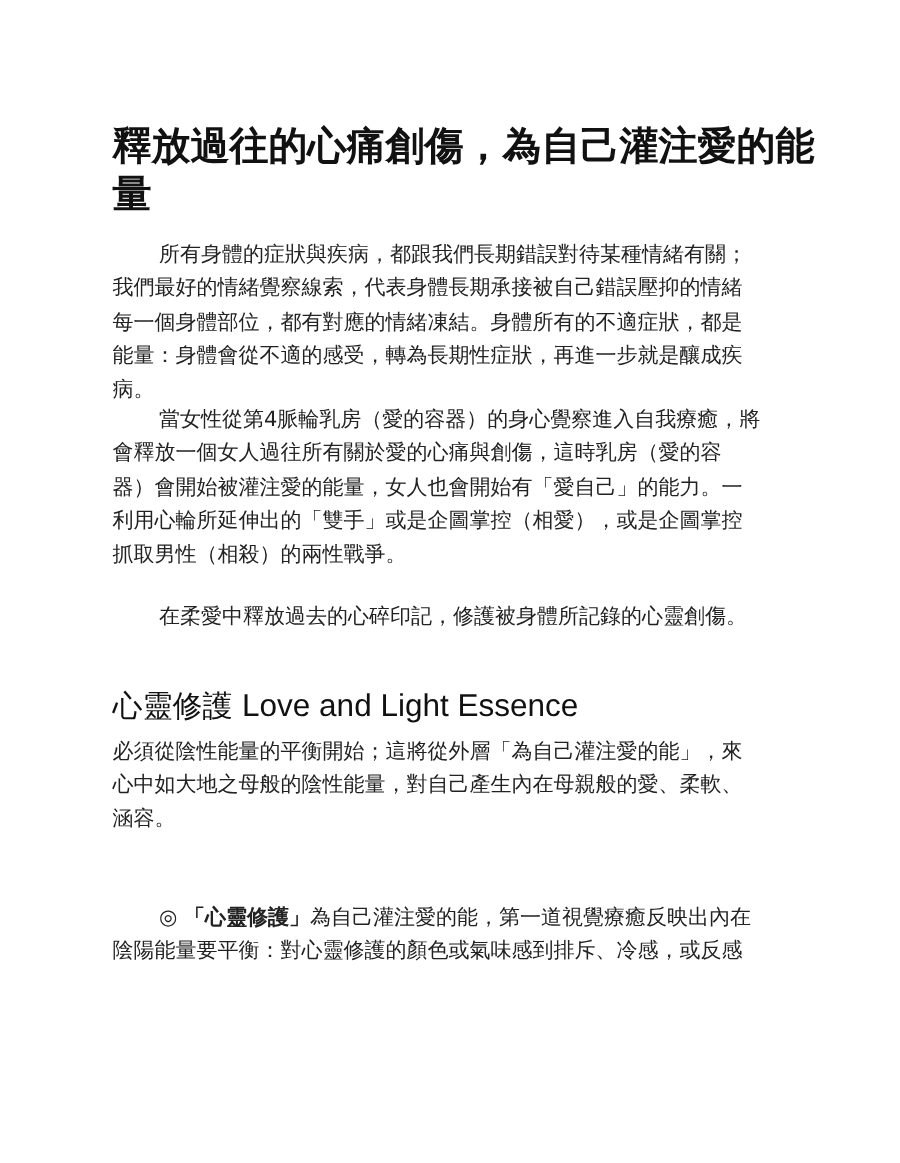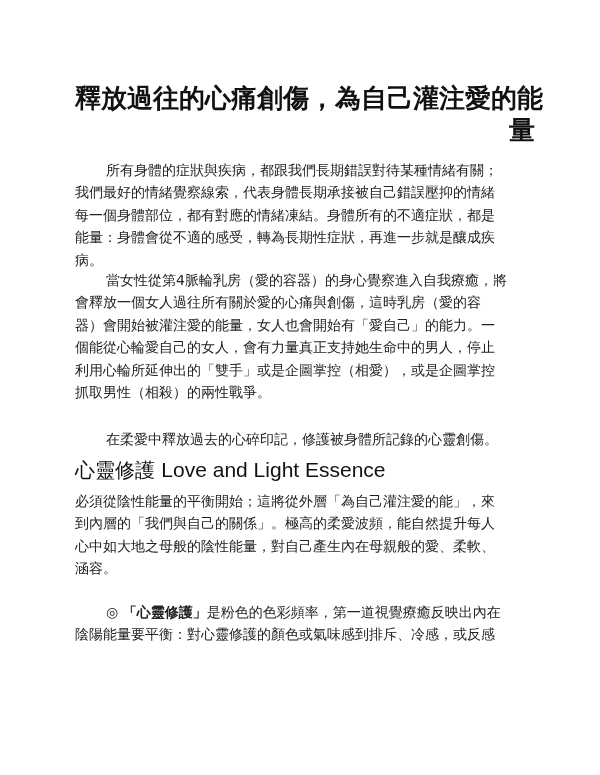--- a/index.html
+++ b/index.html
@@ -6,21 +6,20 @@
     body {
       width: 600px; height: 775px; overflow: hidden; position: relative;
       font-family: "DejaVu Sans", "Liberation Sans", sans-serif;
       color: #1a1a1a;
     }
     .page { position: absolute; left: 75px; top: 0; width: 450px; }
     .title {
       position: absolute; left: 0; top: 82px; width: 460px;
       font-size: 26px; line-height: 32px; font-weight: bold; margin: 0;
       color: #111;
-      text-align: right;
     }
     .title .ln { display: block; white-space: nowrap; }
     .para {
       position: absolute; left: 0; width: 450px; margin: 0;
       font-size: 14px; line-height: 22.4px; color: #222;
     }
     .para .ln { display: block; white-space: nowrap; }
     .para .ln.indent { padding-left: 31px; }
     .h2 {
       position: absolute; left: 0; top: 456px; margin: 0;
@@ -45,39 +44,37 @@
     <span class="ln">我們最好的情緒覺察線索，代表身體長期承接被自己錯誤壓抑的情緒</span>
     <span class="ln">每一個身體部位，都有對應的情緒凍結。身體所有的不適症狀，都是</span>
     <span class="ln">能量：身體會從不適的感受，轉為長期性症狀，再進一步就是釀成疾</span>
     <span class="ln">病。</span>
   </p>
 
   <p class="para" style="top:269px;">
     <span class="ln indent">當女性從第4脈輪乳房（愛的容器）的身心覺察進入自我療癒，將</span>
     <span class="ln">會釋放一個女人過往所有關於愛的心痛與創傷，這時乳房（愛的容</span>
     <span class="ln">器）會開始被灌注愛的能量，女人也會開始有「愛自己」的能力。一</span>
-    <span class="ln">個能從心輪愛自己的女人，會有力量真正支持她生命中的男人，停止</span>
     <span class="ln">利用心輪所延伸出的「雙手」或是企圖掌控（相愛），或是企圖掌控</span>
     <span class="ln">抓取男性（相殺）的兩性戰爭。</span>
   </p>
 
-  <p class="para" style="top:400px;margin-top:28px;">
+  <p class="para" style="top:400px;">
     <span class="ln indent">在柔愛中釋放過去的心碎印記，修護被身體所記錄的心靈創傷。</span>
   </p>
 
   <h2 class="h2">
     <span>心靈修護</span>
     <span class="en">Love and Light Essence</span>
   </h2>
 
   <p class="para" style="top:490px;">
     <span class="ln">必須從陰性能量的平衡開始；這將從外層「為自己灌注愛的能」，來</span>
-    <span class="ln">到內層的「我們與自己的關係」。極高的柔愛波頻，能自然提升每人</span>
     <span class="ln">心中如大地之母般的陰性能量，對自己產生內在母親般的愛、柔軟、</span>
     <span class="ln">涵容。</span>
   </p>
 
   <p class="para" style="top:601px;">
-    <span class="ln indent"><span>◎ </span><span class="bold">「心靈修護」</span><span>是粉色的色彩頻率，第一道視覺療癒反映出內在</span></span>
+    <span class="ln indent"><span>◎ </span><span class="bold">「心靈修護」</span><span>為自己灌注愛的能，第一道視覺療癒反映出內在</span></span>
     <span class="ln">陰陽能量要平衡：對心靈修護的顏色或氣味感到排斥、冷感，或反感</span>
   </p>
 
 </div>
 
 </body></html>

